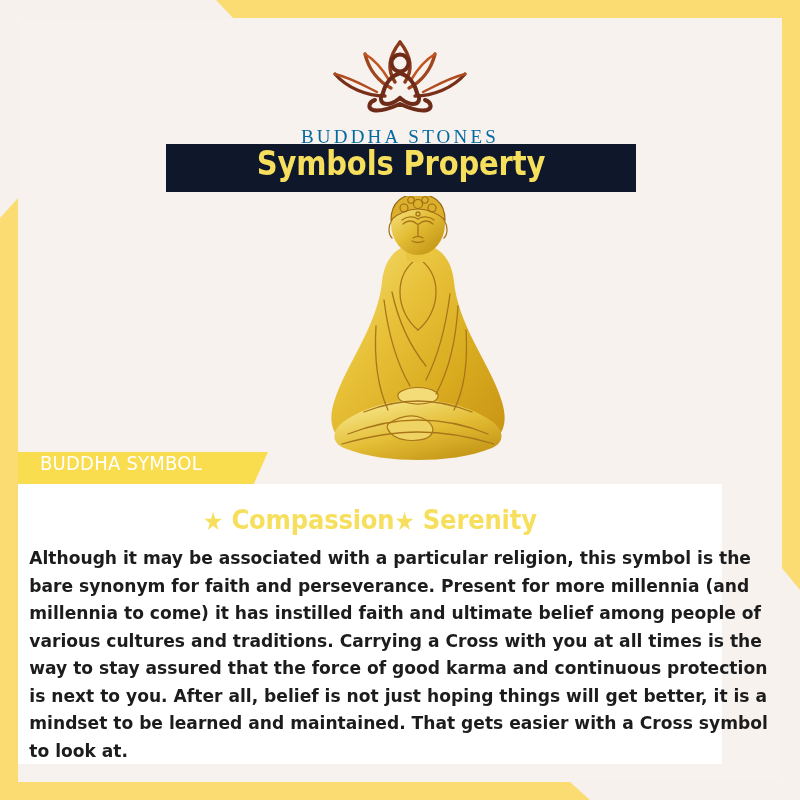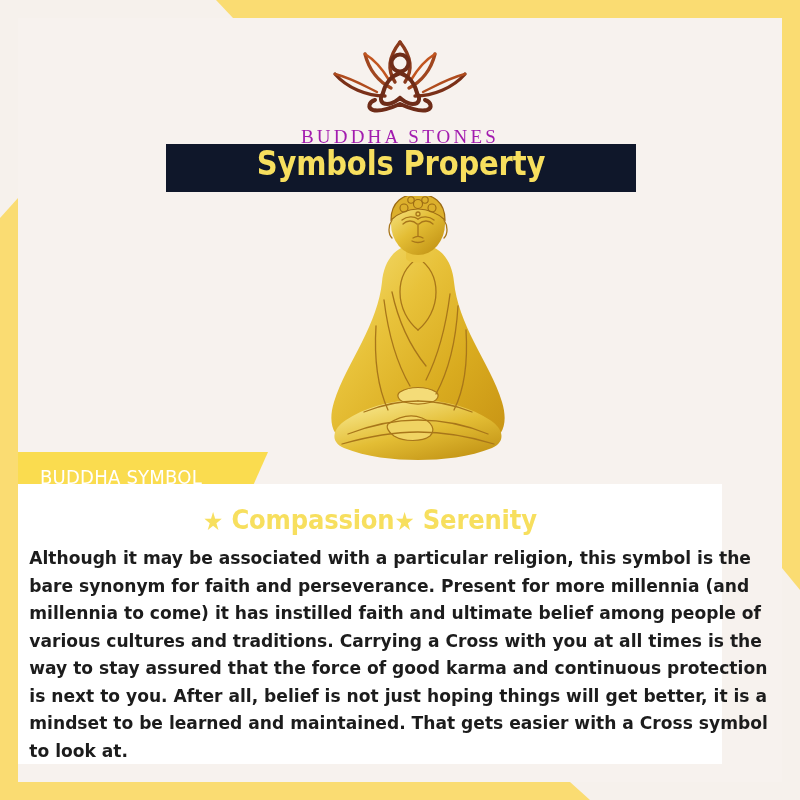--- a/index.html
+++ b/index.html
@@ -82,21 +82,21 @@
     margin: 12px auto 0 auto;
     width: 190px;
     height: 92px;
     display: block;
   }
   .logo-word {
     margin-top: 4px;
     font-family: "Liberation Serif", serif;
     font-size: 19px;
     letter-spacing: 3.2px;
-    color: #a21caf;
+    color: #0369a1;
     font-weight: 400;
   }
 
   
   .title-banner {
     position: absolute;
     left: 148px;
     top: 126px;
     width: 470px;
     height: 48px;
@@ -132,21 +132,21 @@
   .label-banner {
     position: absolute;
     left: 0px;
     top: 434px;
     width: 250px;
     height: 36px;
     background: #fadc4f;
     -webkit-clip-path: polygon(0 0, 250px 0, 234px 36px, 0 36px);
     clip-path: polygon(0 0, 250px 0, 234px 36px, 0 36px);
     display: flex;
-    align-items: flex-end;
+    align-items: flex-start;
   }
   .label-text {
     margin-left: 22px;
     font-family: "DejaVu Sans", sans-serif;
     font-size: 19px;
     color: #ffffff;
     letter-spacing: 0.2px;
     transform: scaleX(0.95);
     transform-origin: left center;
     white-space: nowrap;

